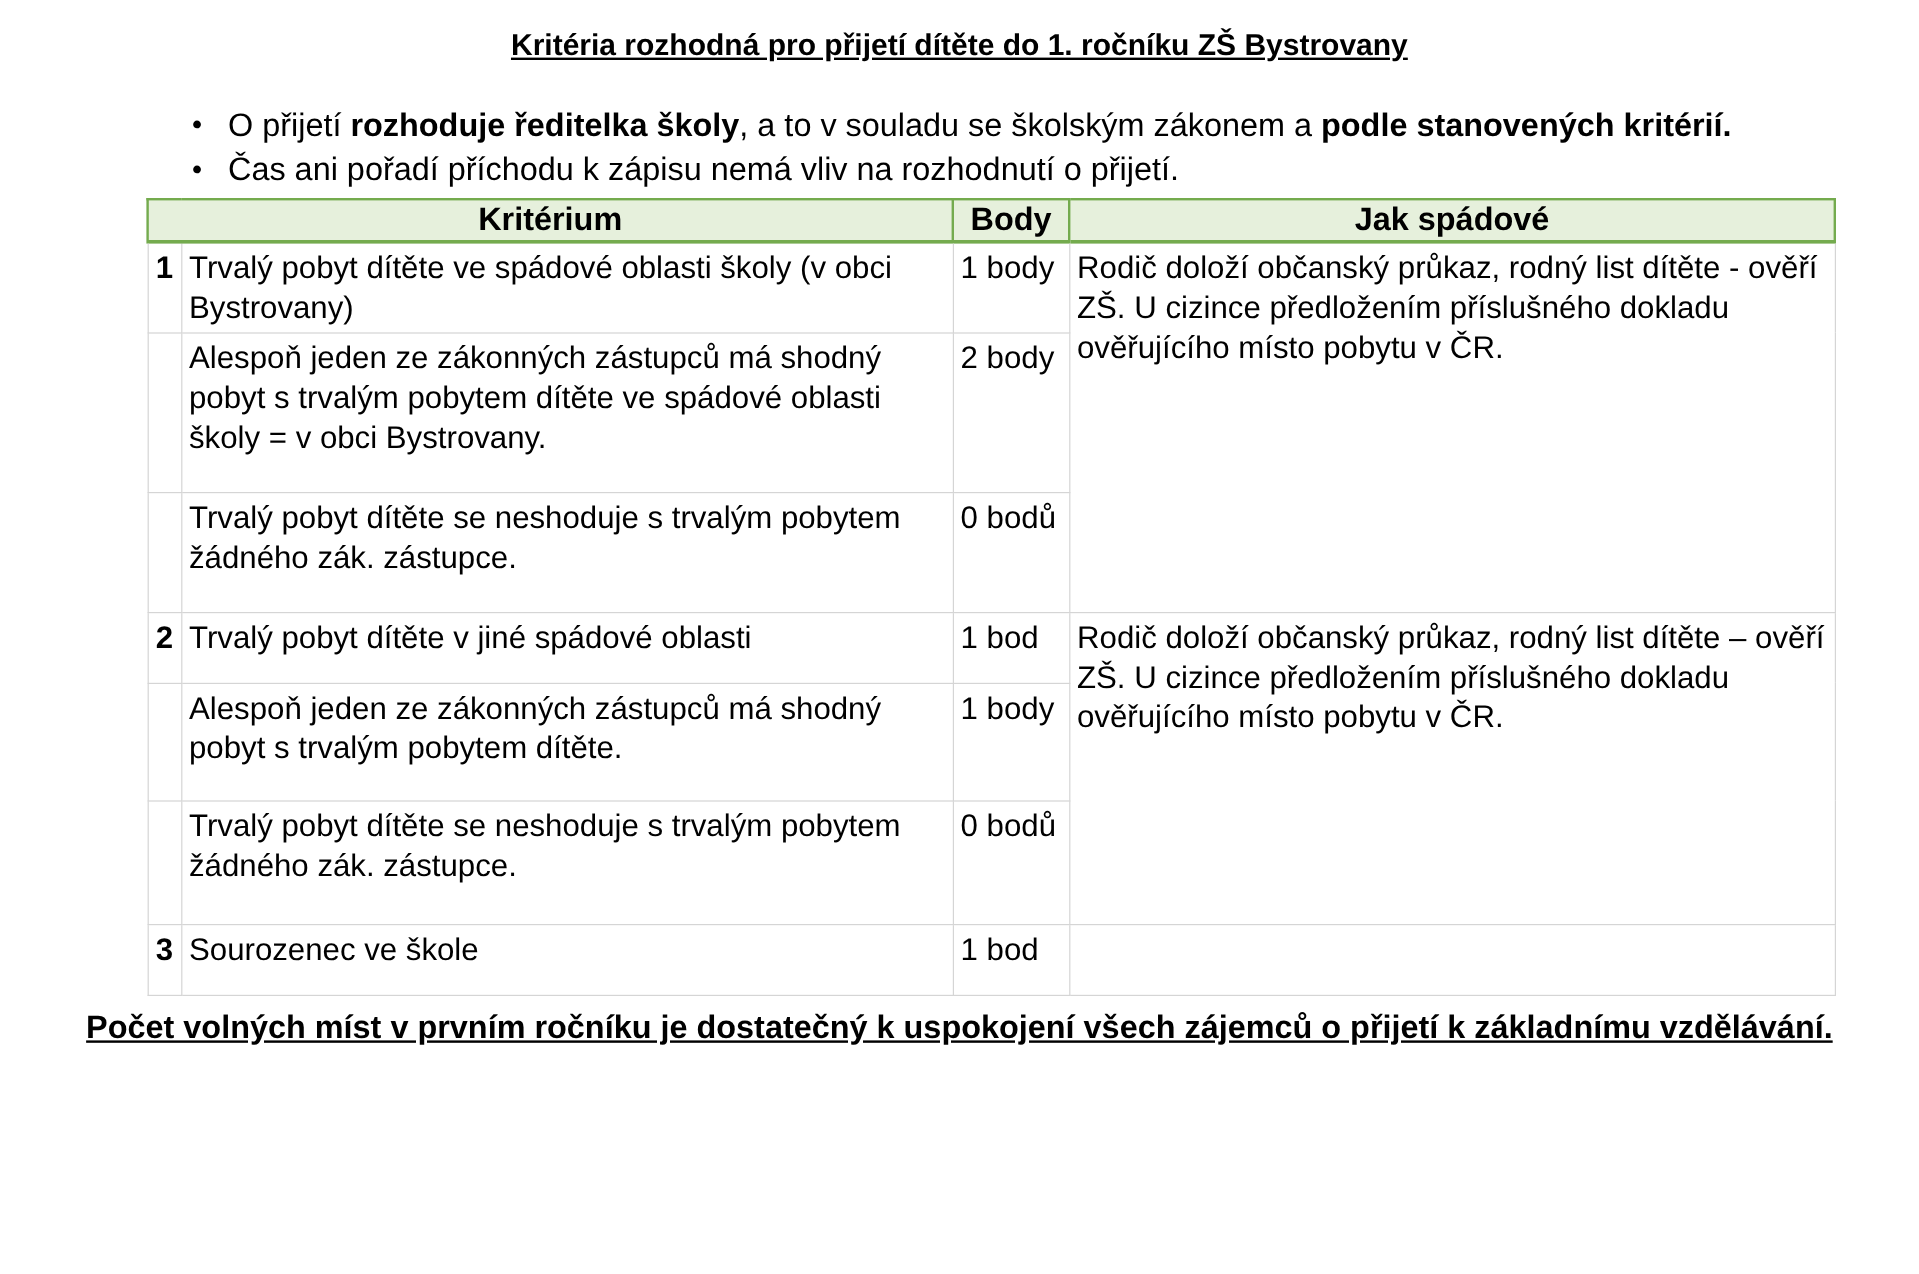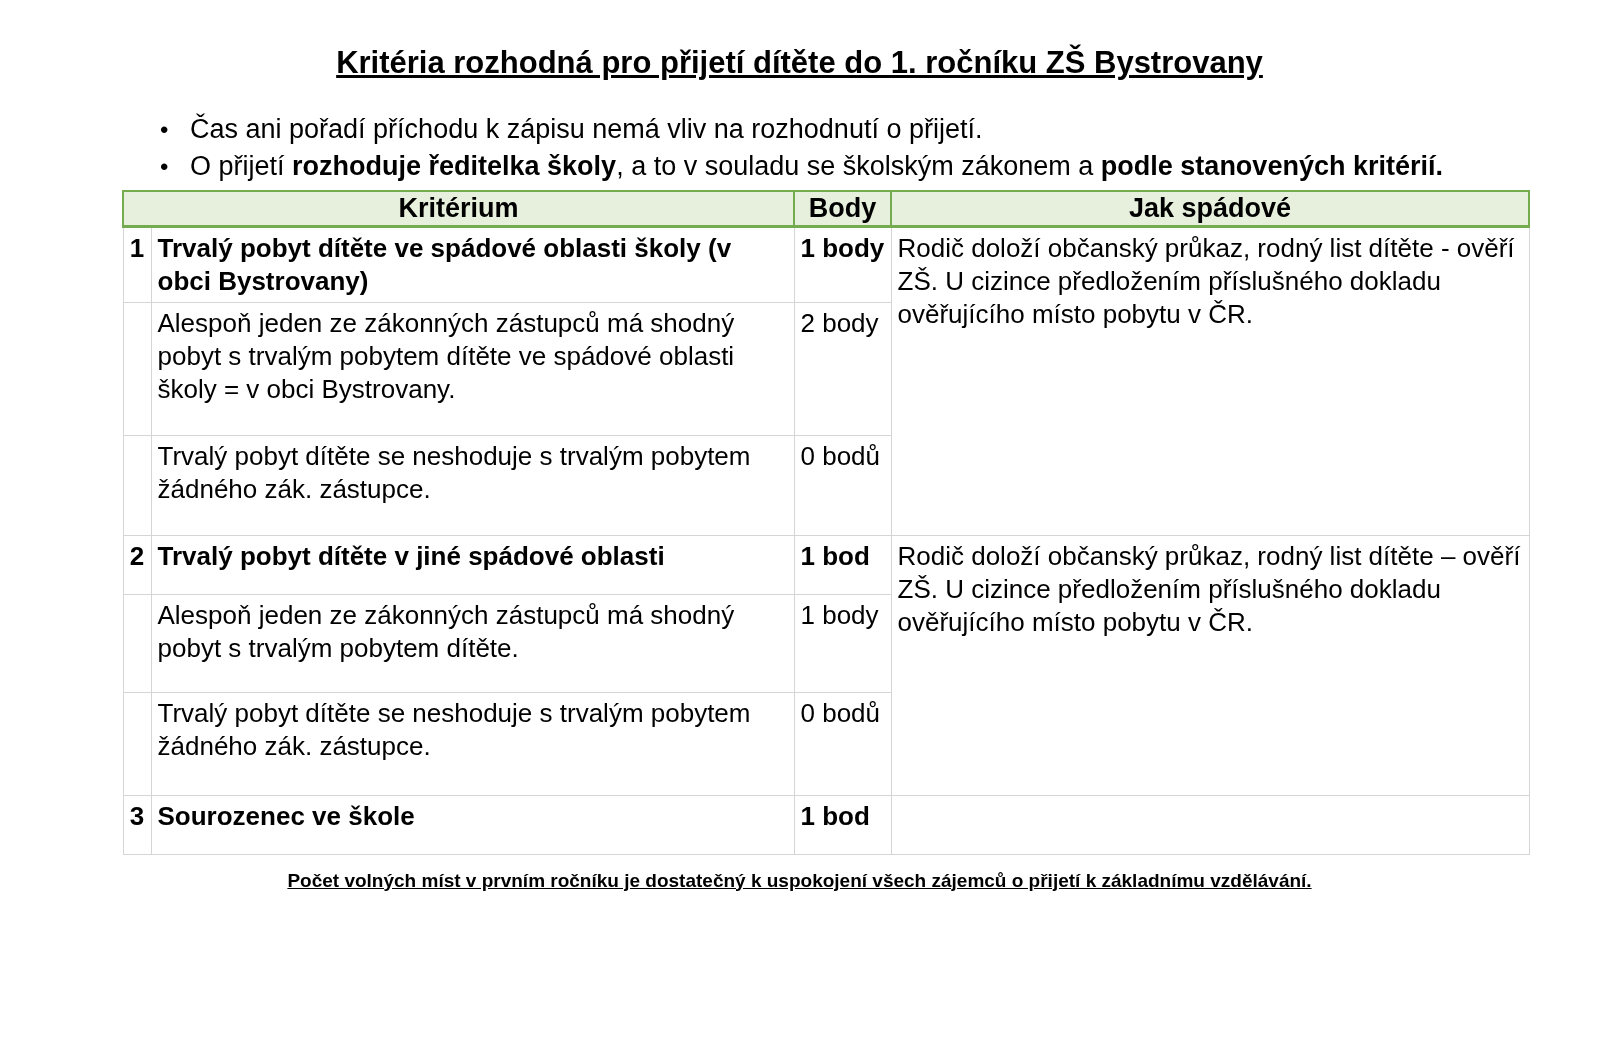--- a/index.html
+++ b/index.html
@@ -7,23 +7,23 @@
     width: 1599px; height: 1062px;
     background: #ffffff;
     font-family: "Liberation Sans", sans-serif;
     color: #000000;
     overflow: hidden;
   }
   .page { width: 1599px; height: 1062px; position: relative; }
 
   
   .doc-title {
-    margin-top: 45px;
+    margin-top: 20px;
     text-align: center;
-    font-size: 31px;
+    font-size: 25px;
     font-weight: bold;
     line-height: 36px;
   }
   .doc-title span { text-decoration: underline; }
 
   
   .bullets {
     list-style: none;
     margin: 30px 0 0 158px;
     font-size: 27px;
@@ -70,53 +70,53 @@
     vertical-align: top;
     padding: 4px 6px 4px 6px;
     line-height: 33px;
   }
   td.num {
     padding-left: 2px;
     padding-right: 2px;
     text-align: center;
     font-weight: bold;
   }
-  tr.r-main td.crit, tr.r-main td.pts { font-weight: bold; }
+  tr.r-main td.crit, tr.r-main td.pts { font-weight: normal; }
   td.proof { line-height: 33px; }
 
   tr.h70  td { height: 70px; }
   tr.h133 td { height: 133px; }
   tr.h100 td { height: 100px; }
   tr.h59  td { height: 59px; }
   tr.h98  td { height: 98px; }
   tr.h103 td { height: 103px; }
   tr.h59b td { height: 59px; }
 
   
   .doc-footer {
     margin-top: 9px;
     text-align: center;
-    font-size: 19px;
+    font-size: 27px;
     font-weight: bold;
     line-height: 34px;
   }
   .doc-footer span { text-decoration: underline; }
 </style>
 </head>
 <body>
 
 <div class="page">
 
   <div class="doc-title">
     <span>Kritéria rozhodná pro přijetí dítěte do 1. ročníku ZŠ Bystrovany</span>
   </div>
 
   <ul class="bullets">
+    <li><span>O přijetí </span><span class="b">rozhoduje ředitelka školy</span><span>, a to v souladu se školským zákonem a </span><span class="b">podle stanovených kritérií.</span></li>
     <li><span>Čas ani pořadí příchodu k zápisu nemá vliv na rozhodnutí o přijetí.</span></li>
-    <li><span>O přijetí </span><span class="b">rozhoduje ředitelka školy</span><span>, a to v souladu se školským zákonem a </span><span class="b">podle stanovených kritérií.</span></li>
   </ul>
 
   <table class="criteria">
     <colgroup>
       <col class="c-num">
         <col class="c-crit">
         <col class="c-pts">
         <col class="c-proof">
     </colgroup>
     <thead>

